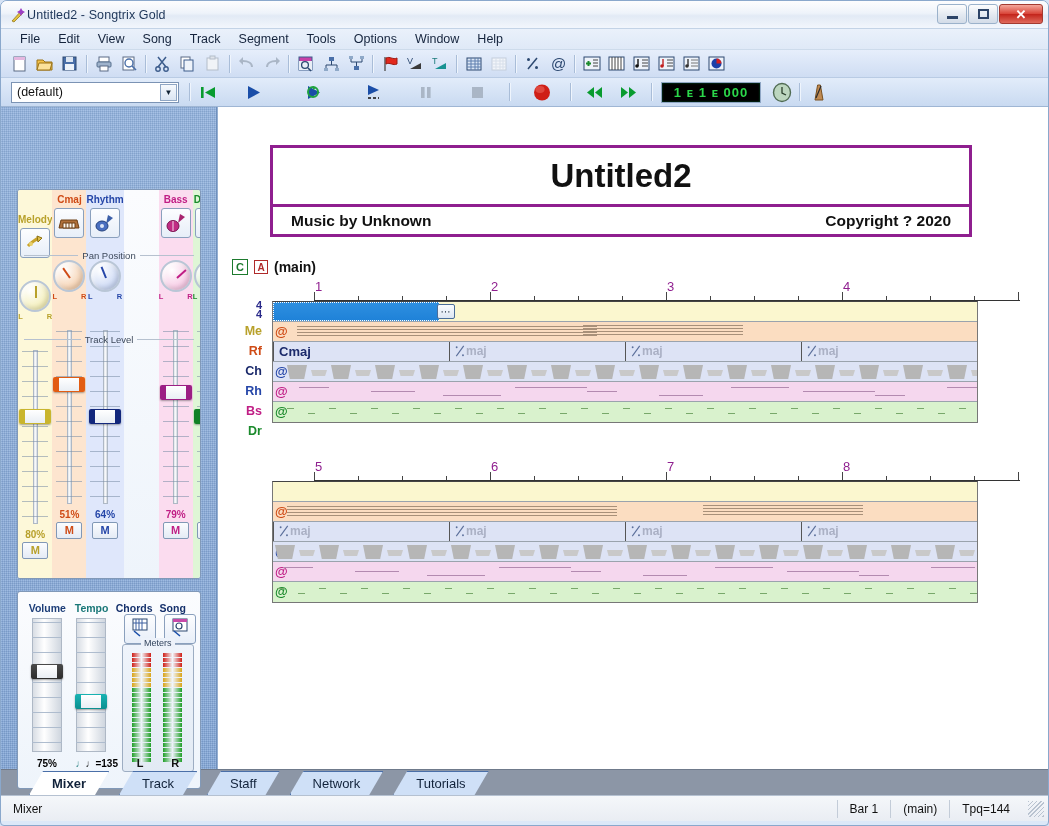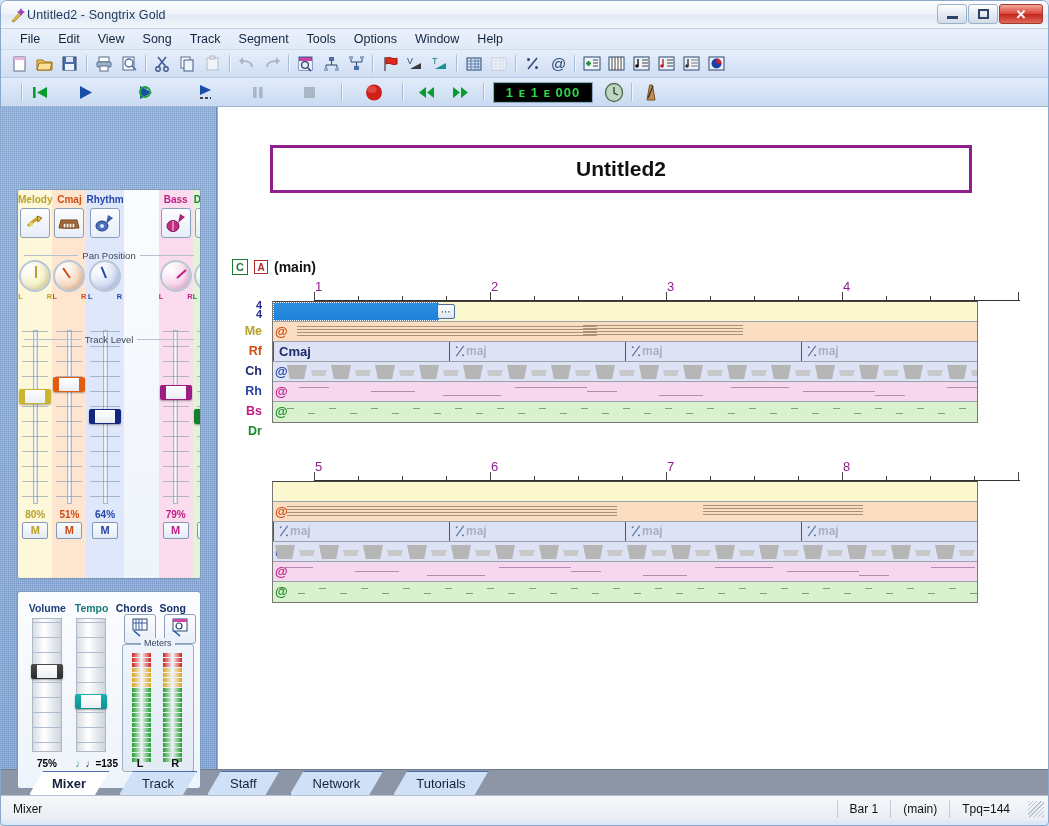--- a/index.html
+++ b/index.html
@@ -160,22 +160,22 @@
 
   
   .score{
     flex:1; background:#fff; position:relative; overflow:hidden;
     border-left:1px solid #96b0d2;
   }
   .titlebox{
     position:absolute; left:52px; top:38px; width:702px;
     border:3px solid #8f1f8f; background:#fff;
   }
-  .t-main{ height:42px; display:flex;align-items:center;justify-content:center;
-           font-size:21px;font-weight:bold;color:#111; }
+  .t-main{ height:56px; display:flex;align-items:center;justify-content:center;
+           font-size:33px;font-weight:bold;color:#111; }
   .t-sub{ height:30px; border-top:3px solid #8f1f8f; display:flex;align-items:center;
           justify-content:space-between; padding:0 18px; font-size:15.5px;font-weight:bold;color:#111; }
 
   .seghdr{ position:absolute; left:14px; top:152px; display:flex; align-items:center; gap:6px; }
   .cbadge{ width:16px;height:16px;border:1px solid #1d7a2e;color:#1d7a2e;font-size:11px;font-weight:bold;
            display:flex;align-items:center;justify-content:center;}
   .abadge{ width:14px;height:14px;border:1px solid #b02a2a;color:#b02a2a;font-size:10px;font-weight:bold;
            display:flex;align-items:center;justify-content:center;}
   .segname{ font-size:14px;font-weight:bold;color:#111; }
 
@@ -445,20 +445,24 @@
     <div class="tbtn">
         <svg width="19" height="17">
           <rect x="2" y="2" width="15" height="13" fill="#eef3fa" stroke="#2c4870"></rect>
           <circle cx="9.5" cy="8.5" r="5" fill="#1b3fa8"></circle>
           <path d="M9.5 8.5 L9.5 3.5 A5 5 0 0 1 14.5 8.5 Z" fill="#d41e1e"></path>
         </svg>
       </div>
   </div>
 
   <div class="transport">
+    <div class="combo">
+      <span>(default)</span>
+      <span class="arrow">▼</span>
+    </div>
     <div class="tsep" style="margin-left:10px"></div>
     <div class="tpbtn">
         <svg width="19" height="17">
           <rect x="2" y="3" width="2.6" height="11" fill="#089b2e"></rect>
           <path d="M16 3v11l-10-5.5z" fill="#089b2e"></path>
         </svg>
       </div>
     <div class="tpbtn" style="margin-left:18px">
         <svg width="20" height="18">
           <path d="M4 3v13l12-6.5z" fill="#1a4ea8"></path>
@@ -523,21 +527,21 @@
           <path d="M13 4l-5 12" stroke="#2b2b2b" stroke-width="1.2"></path>
         </svg>
       </div>
   </div>
 
   <div class="body">
 
     <div class="mixerpane">
 
       <div class="panel strips" id="strips">
-          <div class="strip" style="background: rgb(253, 248, 217);">
+          <div class="strip" style="background: rgb(253, 248, 217); justify-content: center;">
             <div class="nm" style="color:#b8a12b">Melody</div>
             <div class="instbtn">
               <svg width="22" height="22">
                 <path d="M4 14c3-3 6-6 11-8" stroke="#c9a32a" stroke-width="3" fill="none"></path>
                 <path d="M13 4l5 2-4 4z" fill="#e0c04a" stroke="#8a6f12"></path>
                 <circle cx="7" cy="12" r="2" fill="#e8d06a"></circle>
               </svg>
             </div>
             <div style="height:22px"></div>
             <div class="knob" style="background:radial-gradient(circle at 35% 30%, #ffffff, #f3eeb9 70%)">
@@ -778,20 +782,24 @@
             <span>R</span>
           </div>
         </div>
       </div>
     </div>
 
     <div class="score">
 
       <div class="titlebox">
         <div class="t-main">Untitled2</div>
+        <div class="t-sub">
+          <span>Music by Unknown</span>
+          <span>Copyright ? 2020</span>
+        </div>
       </div>
 
       <div class="seghdr">
         <span class="cbadge">C</span>
         <span class="abadge">A</span>
         <span class="segname">(main)</span>
       </div>
 
       <div id="systems">
           <div class="sysbox" style="top: 172px; width: 752px;">

